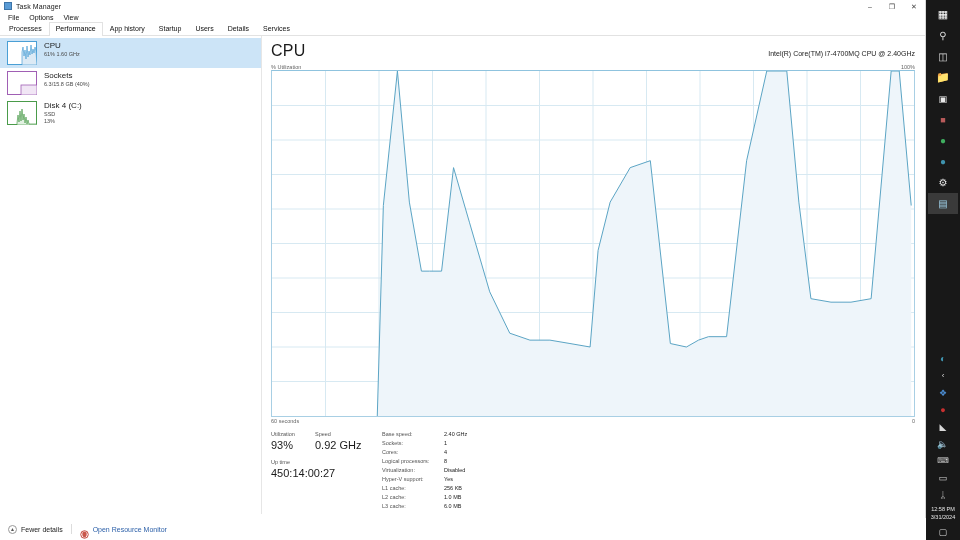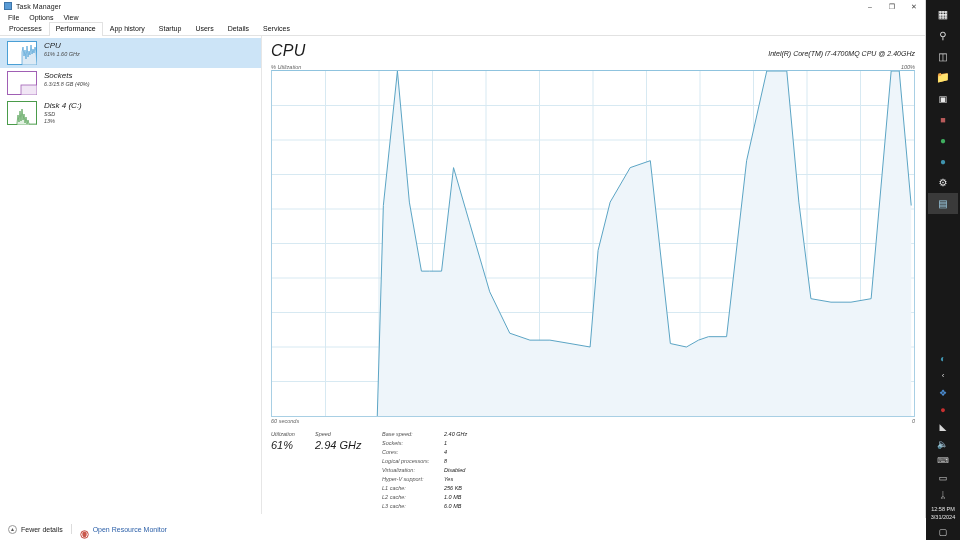--- a/index.html
+++ b/index.html
@@ -63,21 +63,21 @@
   .tab {
     font-size: 7px; color: #111; padding: 1px 6px 2px 6px;
     line-height: 10px; border: 1px solid transparent;
     border-bottom: none; position: relative; top: 1px;
   }
   .tab.active {
     border-color: #e2e2e2; background: #fff; color: #000;
   }
 
   
-  .content { display: flex; height: 478px; font-style: italic; }
+  .content { display: flex; height: 478px; }
 
   
   .sidebar {
     width: 262px; flex: none; background: #fff;
     border-right: 1px solid #e6e6e6; padding-top: 2px;
   }
   .side-item {
     display: flex; align-items: flex-start;
     height: 30px; padding: 3px 0 0 7px; gap: 7px;
   }
@@ -299,26 +299,34 @@
 
         <div class="stats">
           <div class="stats-left">
 
             <div class="stat-group g1">
               <div class="stat-labels">
                 <div class="stat-lab">Utilization</div>
                 <div class="stat-lab">Speed</div>
               </div>
               <div class="stat-vals">
-                <div class="stat-val">61%</div>
-                <div class="stat-val">2.94 GHz</div>
+                <div class="stat-val">93%</div>
+                <div class="stat-val">0.92 GHz</div>
               </div>
             </div>
 
 
+            <div class="stat-group g3">
+              <div class="stat-labels">
+                <div class="stat-lab">Up time</div>
+              </div>
+              <div class="stat-vals">
+                <div class="stat-val">450:14:00:27</div>
+              </div>
+            </div>
 
           </div>
 
           <div class="stats-right">
             <div class="spec-row">
               <div class="spec-key">Base speed:</div>
               <div class="spec-val">2.40 GHz</div>
             </div>
             <div class="spec-row">
               <div class="spec-key">Sockets:</div>

